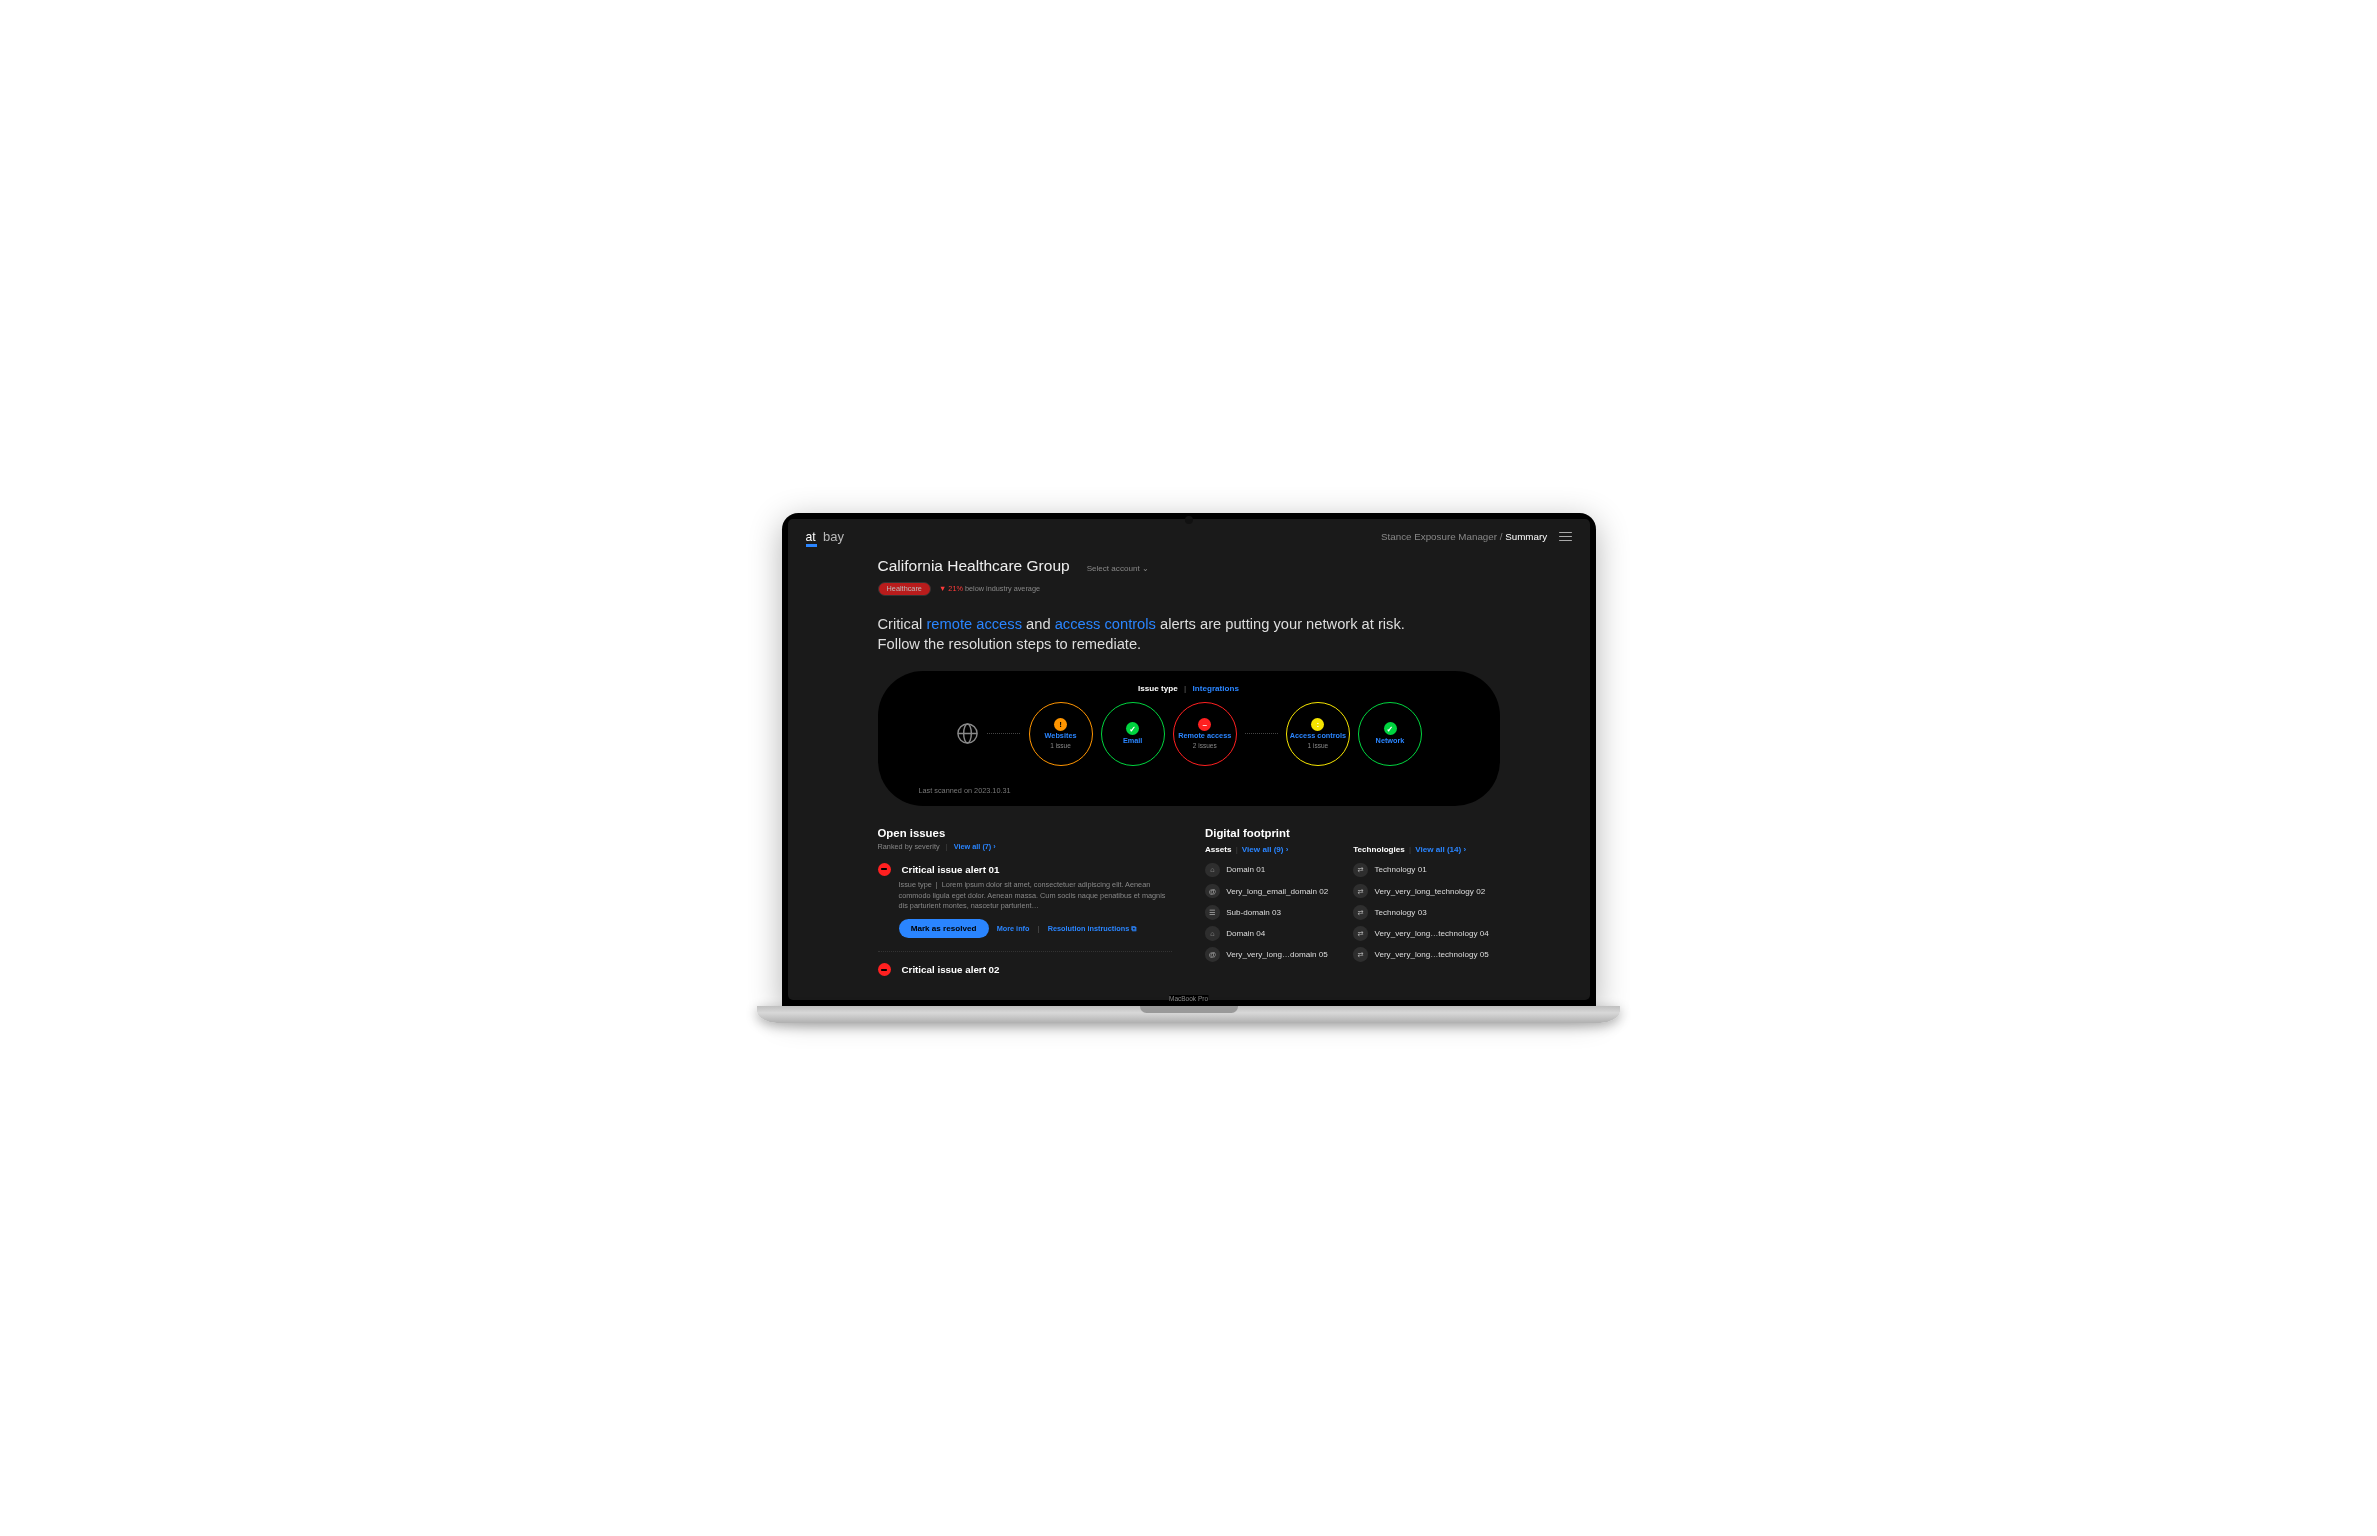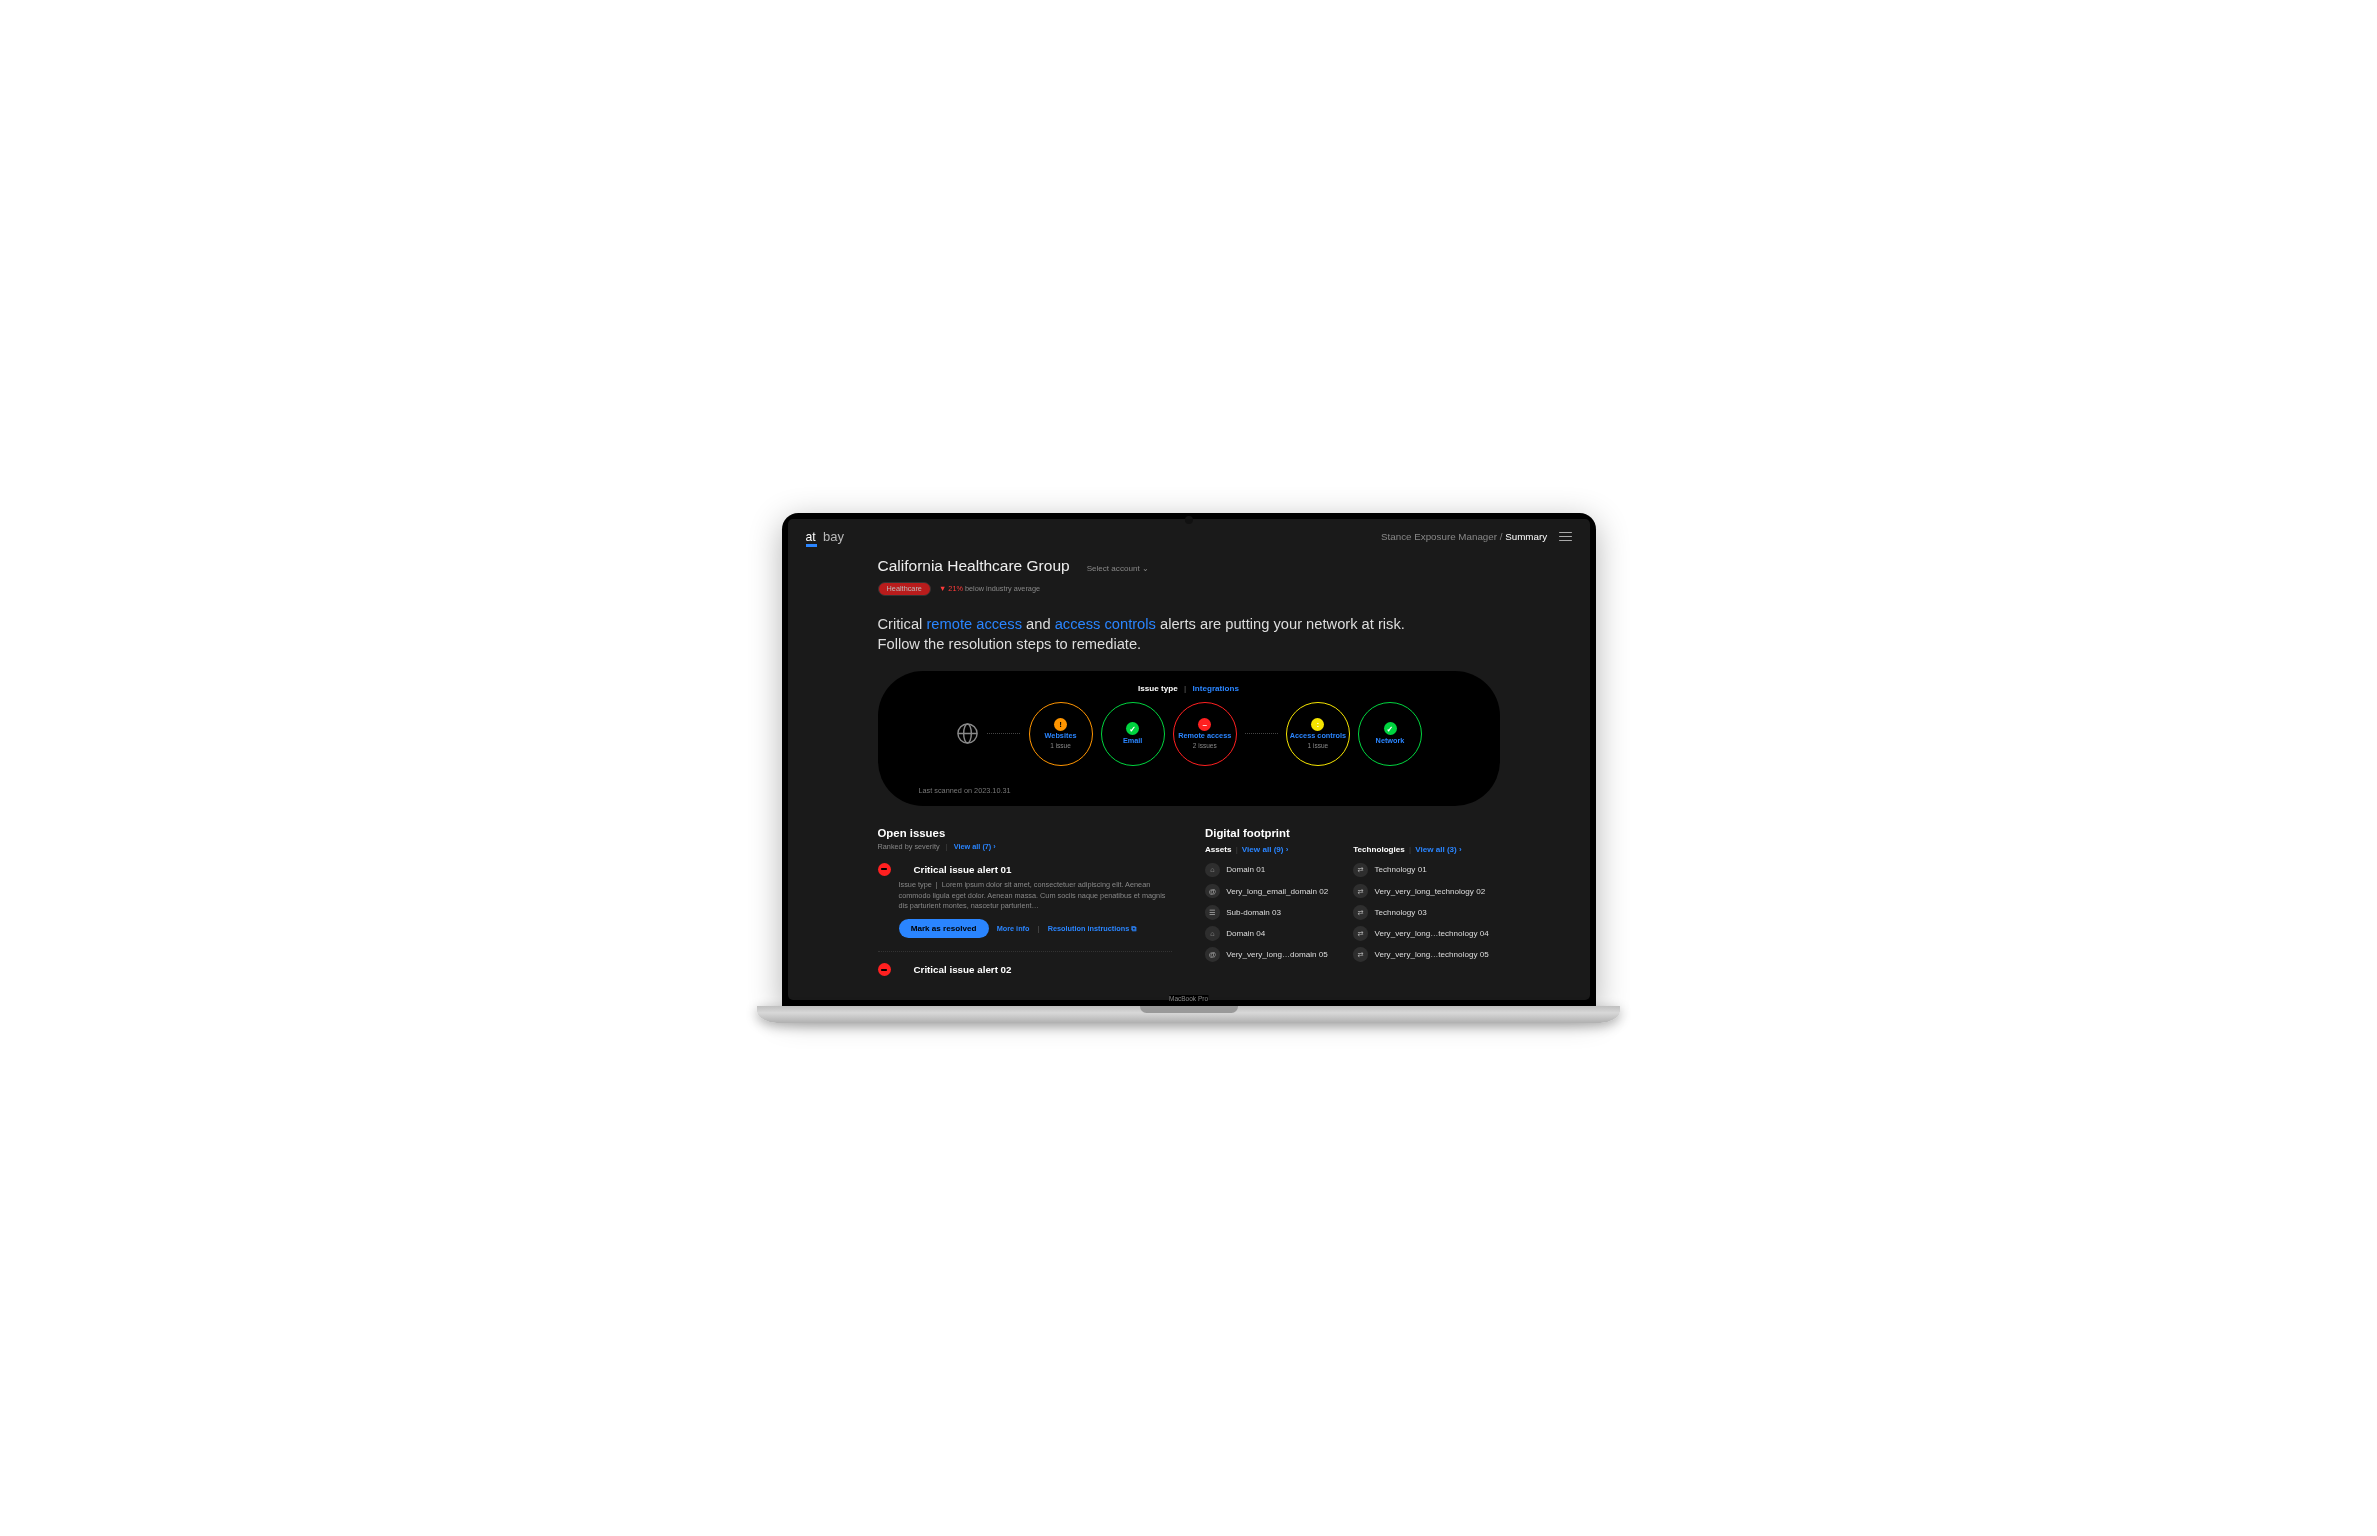--- a/index.html
+++ b/index.html
@@ -202,21 +202,21 @@
   }
   .section-title { font-size: 11.4px; font-weight: 700; color: #fff; }
   .section-sub { font-size: 7.3px; color: #888; margin-top: 3.3px; }
   .section-sub .sep { color: #444; margin: 0 4.1px; }
   .view-all { color: #2a85ff; font-weight: 600; cursor: pointer; text-align: center; }
   .view-all::after { content: " ›"; }
 
   .issue {
     margin-top: 11.4px;
   }
-  .issue-head { display: flex; align-items: center; gap: 23px; text-align: center; }
+  .issue-head { display: flex; align-items: center; gap: 11px; text-align: center; }
   .issue-dot {
     width: 13px; height: 13px; border-radius: 50%;
     background: #ff2020;
     position: relative;
     flex-shrink: 0;
   }
   .issue-dot::after {
     content: "";
     position: absolute;
     left: 3.3px; top: 5.7px;
@@ -428,21 +428,21 @@
                       <div class="df-icon">@</div>
                       <span>Very_very_long…domain 05</span>
                     </div>
                 </div>
               </div>
 
               <div>
                 <div class="df-sub">
                   <span>Technologies</span>
                   <span class="sep">|</span>
-                  <span class="view-all">View all (3)</span>
+                  <span class="view-all">View all (14)</span>
                 </div>
                 <div class="df-list">
                   <div class="df-item">
                       <div class="df-icon">⇄</div>
                       <span>Technology 01</span>
                     </div>
                   <div class="df-item">
                       <div class="df-icon">⇄</div>
                       <span>Very_very_long_technology 02</span>
                     </div>

